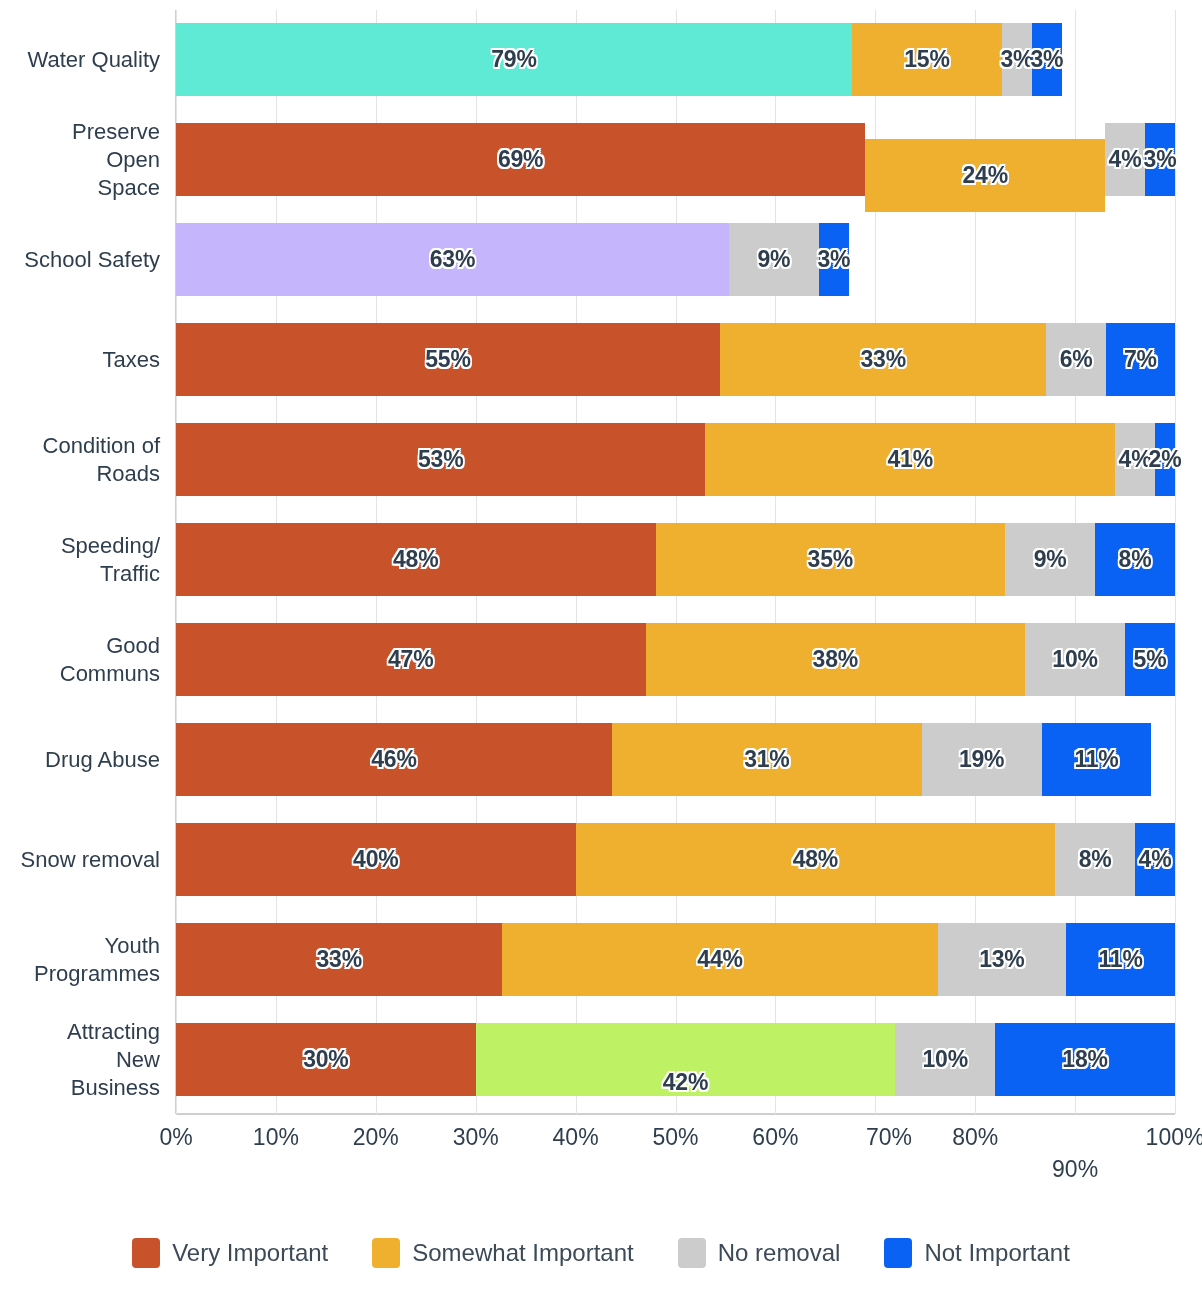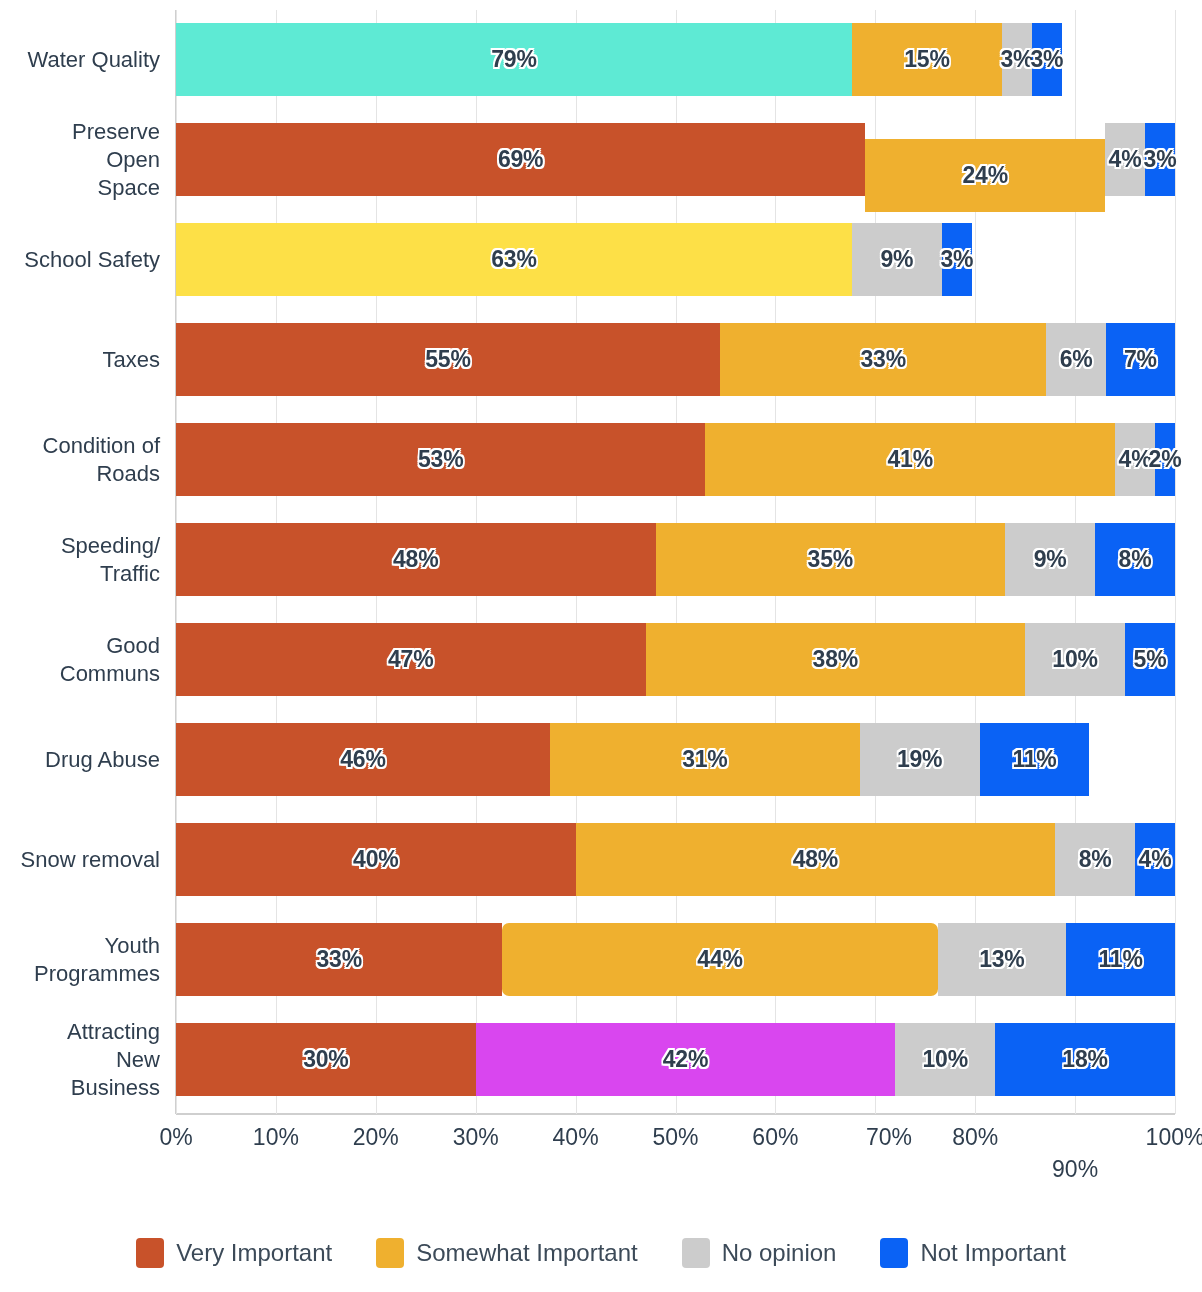--- a/index.html
+++ b/index.html
@@ -189,21 +189,21 @@
             <span class="seg-label">24%</span>
           </div>
           <div class="seg" title="No opinion: 4%" style="width: 39.96px; background: rgb(204, 204, 204);">
             <span class="seg-label">4%</span>
           </div>
           <div class="seg" title="Not Important: 3%" style="width: 29.97px; background: rgb(10, 98, 245);">
             <span class="seg-label">3%</span>
           </div>
         </div>
         <div class="row" style="top: 213px;">
-          <div class="seg" title="Very Important: 63%" style="width: 676px; background: #fde047; text-align: center;">
+          <div class="seg" title="Very Important: 63%" style="width: 553px; background: #c4b5fd; text-align: center;">
             <span class="seg-label">63%</span>
           </div>
           <div class="seg" title="No opinion: 9%" style="width: 89.91px; background: rgb(204, 204, 204);">
             <span class="seg-label">9%</span>
           </div>
           <div class="seg" title="Not Important: 3%" style="width: 29.97px; background: rgb(10, 98, 245);">
             <span class="seg-label">3%</span>
           </div>
         </div>
         <div class="row" style="top: 313px;">
@@ -256,21 +256,21 @@
             <span class="seg-label">38%</span>
           </div>
           <div class="seg" title="No opinion: 10%" style="width: 99.9px; background: rgb(204, 204, 204);">
             <span class="seg-label">10%</span>
           </div>
           <div class="seg" title="Not Important: 5%" style="width: 49.95px; background: rgb(10, 98, 245);">
             <span class="seg-label">5%</span>
           </div>
         </div>
         <div class="row" style="top: 713px;">
-          <div class="seg" title="Very Important: 46%" style="width: 374px; background: rgb(200, 82, 42);">
+          <div class="seg" title="Very Important: 46%" style="width: 436px; background: rgb(200, 82, 42);">
             <span class="seg-label">46%</span>
           </div>
           <div class="seg" title="Somewhat Important: 31%" style="width: 309.69px; background: rgb(239, 176, 47);">
             <span class="seg-label">31%</span>
           </div>
           <div class="seg" title="No opinion: 12%" style="width: 119.88px; background: rgb(204, 204, 204);">
             <span class="seg-label">19%</span>
           </div>
           <div class="seg" title="Not Important: 11%" style="width: 109.89px; background: rgb(10, 98, 245);">
             <span class="seg-label">11%</span>
@@ -287,35 +287,35 @@
             <span class="seg-label">8%</span>
           </div>
           <div class="seg" title="Not Important: 4%" style="width: 39.96px; background: rgb(10, 98, 245);">
             <span class="seg-label">4%</span>
           </div>
         </div>
         <div class="row" style="top: 913px;">
           <div class="seg" title="Very Important: 33%" style="width: 329.67px; background: rgb(200, 82, 42);">
             <span class="seg-label">33%</span>
           </div>
-          <div class="seg" title="Somewhat Important: 44%" style="width: 439.56px; background: rgb(239, 176, 47); border-radius: 7px;">
+          <div class="seg" title="Somewhat Important: 44%" style="width: 439.56px; background: rgb(239, 176, 47);">
             <span class="seg-label">44%</span>
           </div>
           <div class="seg" title="No opinion: 13%" style="width: 129.87px; background: rgb(204, 204, 204); text-align: right;">
             <span class="seg-label">13%</span>
           </div>
           <div class="seg" title="Not Important: 11%" style="width: 109.89px; background: rgb(10, 98, 245);">
             <span class="seg-label">11%</span>
           </div>
         </div>
         <div class="row" style="top: 1013px;">
           <div class="seg" title="Very Important: 30%" style="width: 299.7px; background: rgb(200, 82, 42);">
             <span class="seg-label">30%</span>
           </div>
-          <div class="seg" title="Somewhat Important: 42%" style="width: 419.58px; background: #d946ef;">
+          <div class="seg" title="Somewhat Important: 42%" style="width: 419.58px; background: #bef264; align-items: flex-end;">
             <span class="seg-label">42%</span>
           </div>
           <div class="seg" title="No opinion: 10%" style="width: 99.9px; background: rgb(204, 204, 204);">
             <span class="seg-label">10%</span>
           </div>
           <div class="seg" title="Not Important: 18%" style="width: 179.82px; background: rgb(10, 98, 245);">
             <span class="seg-label">18%</span>
           </div>
         </div>
       </div>
@@ -339,21 +339,21 @@
       <div class="legend-item">
         <span class="legend-swatch" style="background: rgb(200, 82, 42);"></span>
         <span class="legend-text">Very Important</span>
       </div>
       <div class="legend-item">
         <span class="legend-swatch" style="background: rgb(239, 176, 47);"></span>
         <span class="legend-text">Somewhat Important</span>
       </div>
       <div class="legend-item">
         <span class="legend-swatch" style="background: rgb(204, 204, 204);"></span>
-        <span class="legend-text">No opinion</span>
+        <span class="legend-text">No removal</span>
       </div>
       <div class="legend-item">
         <span class="legend-swatch" style="background: rgb(10, 98, 245);"></span>
         <span class="legend-text">Not Important</span>
       </div>
     </div>
 
 <div class="cat-label" style="top: 45.5px;">Water Quality</div>
     <div class="cat-label" style="top: 117.5px;">Preserve
 Open

